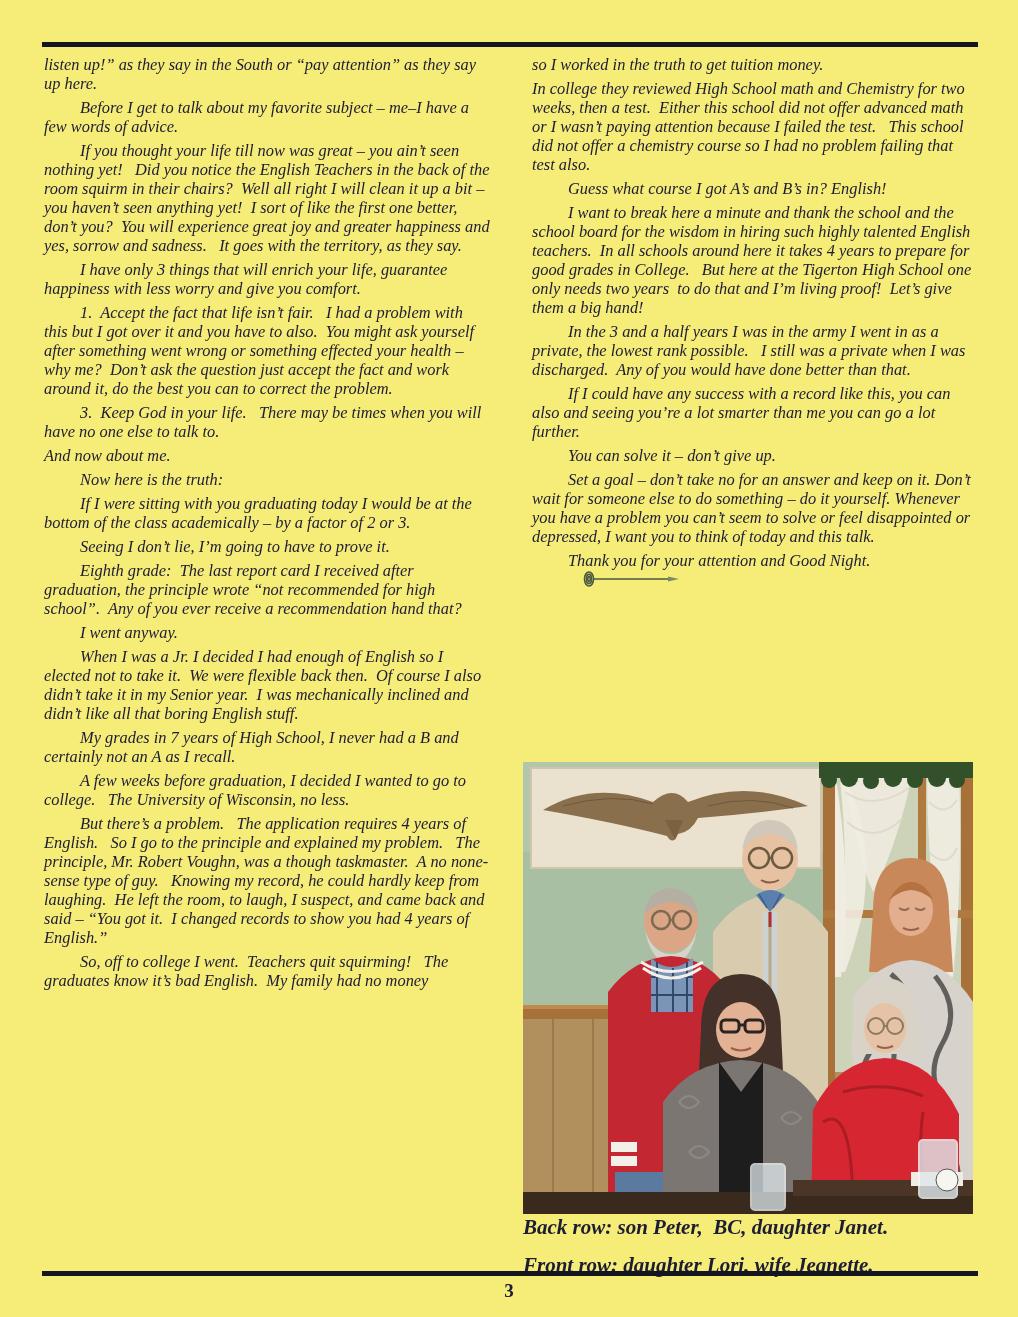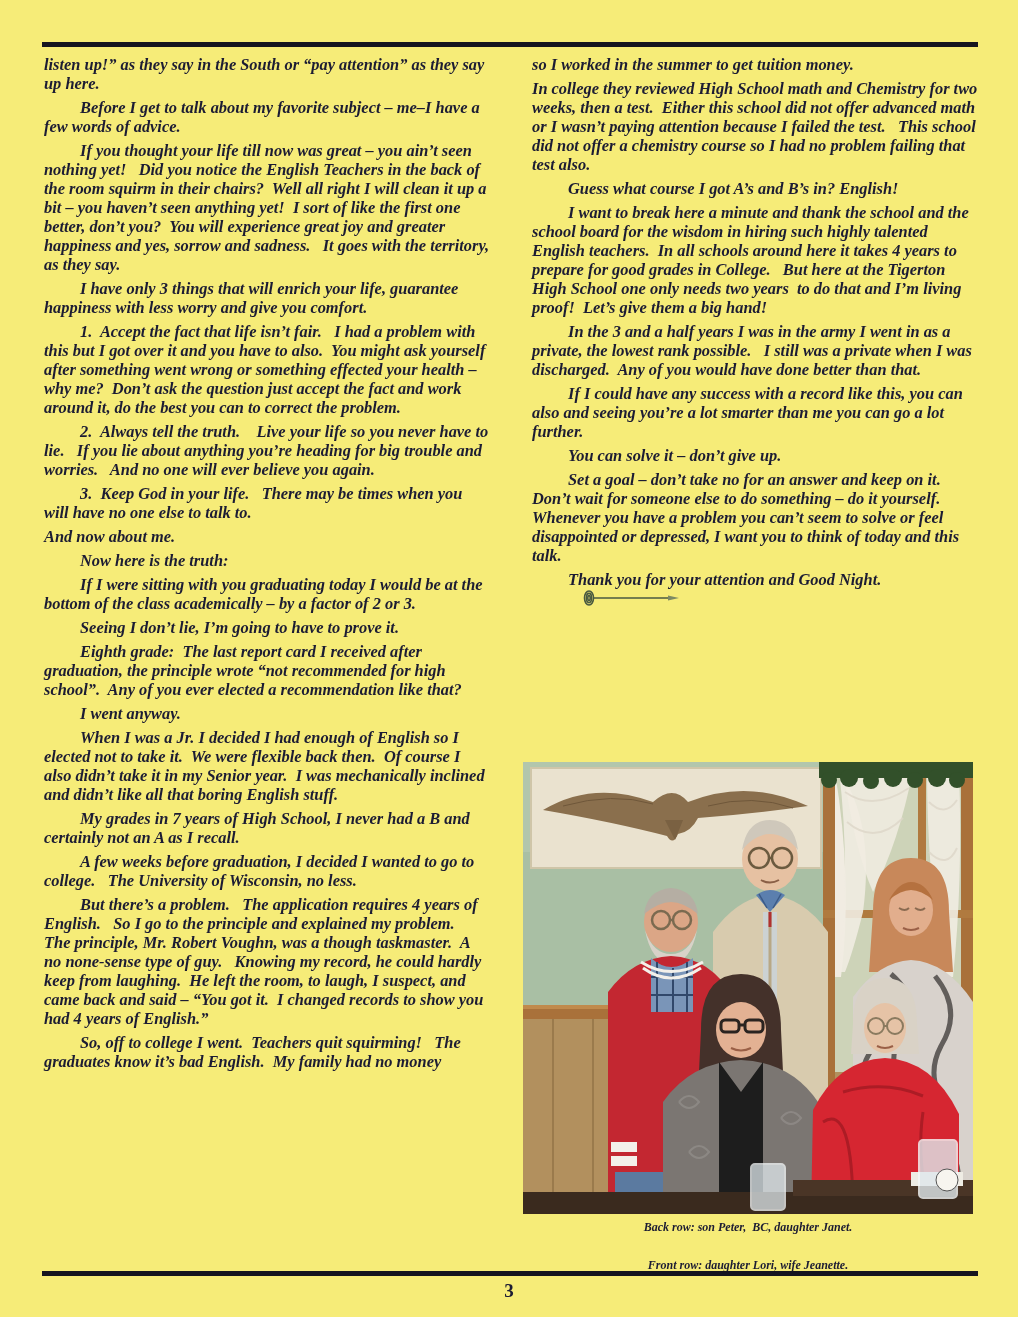--- a/index.html
+++ b/index.html
@@ -16,70 +16,69 @@
   #page-number{
     position:absolute;top:1280px;left:0;width:1018px;text-align:center;
     font-weight:bold;font-style:normal;font-size:19px;
   }
   #columns{
     position:absolute;top:55px;left:44px;width:934px;
     display:flex;gap:42px;
   }
   .col{
     width:446px;flex:0 0 446px;
-    font-weight:bold;font-style:italic;
+    font-weight:normal;font-style:italic;
     font-size:16.4px;line-height:19px;
     text-align:left;
   }
   .col p{
     margin:0 0 5px 0;
     white-space:pre-wrap;
   }
   .col p.indent{text-indent:36px;}
   .arrow-wrap{display:inline-block;vertical-align:middle;margin-left:6px;}
   
   #photo-figure{
     position:absolute;left:523px;top:762px;width:450px;height:452px;
     margin:0;padding:0;
   }
   #photo-figure svg{display:block;width:450px;height:452px;}
   #photo-caption{
     position:absolute;left:523px;top:1218px;width:450px;
-    text-align:center;font-weight:bold;font-style:italic;
-    font-size:12px;line-height:19px;white-space:pre-wrap;font-family:Liberation Serif, serif;
+    font-weight:bold;font-style:italic;
+    font-size:21px;line-height:19px;white-space:pre-wrap;font-family:Liberation Serif, serif;
   }
 </style>
 </head>
 <body>
 
 <div class="rule" id="top-rule"></div>
 
 <div id="columns">
   <div class="col" id="left-col">
       <p>listen up!” as they say in the South or “pay attention” as they say up here.</p>
       <p class="indent">Before I get to talk about my favorite subject – me–I have a few words of advice.</p>
       <p class="indent">If you thought your life till now was great – you ain’t seen nothing yet!   Did you notice the English Teachers in the back of the room squirm in their chairs?  Well all right I will clean it up a bit – you haven’t seen anything yet!  I sort of like the first one better, don’t you?  You will experience great joy and greater happiness and yes, sorrow and sadness.   It goes with the territory, as they say.</p>
       <p class="indent">I have only 3 things that will enrich your life, guarantee happiness with less worry and give you comfort.</p>
       <p class="indent">1.  Accept the fact that life isn’t fair.   I had a problem with this but I got over it and you have to also.  You might ask yourself after something went wrong or something effected your health – why me?  Don’t ask the question just accept the fact and work around it, do the best you can to correct the problem.</p>
-      <p class="indent">2.  Always tell the truth.    Live your life so you never have to lie.   If you lie about anything you’re heading for big trouble and worries.   And no one will ever believe you again.</p>
       <p class="indent">3.  Keep God in your life.   There may be times when you will have no one else to talk to.</p>
       <p>And now about me.</p>
       <p class="indent">Now here is the truth:</p>
       <p class="indent">If I were sitting with you graduating today I would be at the bottom of the class academically – by a factor of 2 or 3.</p>
       <p class="indent">Seeing I don’t lie, I’m going to have to prove it.</p>
-      <p class="indent">Eighth grade:  The last report card I received after graduation, the principle wrote “not recommended for high school”.  Any of you ever elected a recommendation like that?</p>
+      <p class="indent">Eighth grade:  The last report card I received after graduation, the principle wrote “not recommended for high school”.  Any of you ever receive a recommendation hand that?</p>
       <p class="indent">I went anyway.</p>
       <p class="indent">When I was a Jr. I decided I had enough of English so I elected not to take it.  We were flexible back then.  Of course I also didn’t take it in my Senior year.  I was mechanically inclined and didn’t like all that boring English stuff.</p>
       <p class="indent">My grades in 7 years of High School, I never had a B and certainly not an A as I recall.</p>
       <p class="indent">A few weeks before graduation, I decided I wanted to go to college.   The University of Wisconsin, no less.</p>
       <p class="indent">But there’s a problem.   The application requires 4 years of English.   So I go to the principle and explained my problem.   The principle, Mr. Robert Voughn, was a though taskmaster.  A no none-sense type of guy.   Knowing my record, he could hardly keep from laughing.  He left the room, to laugh, I suspect, and came back and said – “You got it.  I changed records to show you had 4 years of English.”</p>
       <p class="indent">So, off to college I went.  Teachers quit squirming!   The graduates know it’s bad English.  My family had no money</p>
     </div>
   <div class="col" id="right-col">
-      <p>so I worked in the summer to get tuition money.</p>
+      <p>so I worked in the truth to get tuition money.</p>
       <p>In college they reviewed High School math and Chemistry for two weeks, then a test.  Either this school did not offer advanced math or I wasn’t paying attention because I failed the test.   This school did not offer a chemistry course so I had no problem failing that test also.</p>
       <p class="indent">Guess what course I got A’s and B’s in? English!</p>
       <p class="indent">I want to break here a minute and thank the school and the school board for the wisdom in hiring such highly talented English teachers.  In all schools around here it takes 4 years to prepare for good grades in College.   But here at the Tigerton High School one only needs two years  to do that and I’m living proof!  Let’s give them a big hand!</p>
       <p class="indent">In the 3 and a half years I was in the army I went in as a private, the lowest rank possible.   I still was a private when I was discharged.  Any of you would have done better than that.</p>
       <p class="indent">If I could have any success with a record like this, you can also and seeing you’re a lot smarter than me you can go a lot further.</p>
       <p class="indent">You can solve it – don’t give up.</p>
       <p class="indent">Set a goal – don’t take no for an answer and keep on it. Don’t wait for someone else to do something – do it yourself. Whenever you have a problem you can’t seem to solve or feel disappointed or depressed, I want you to think of today and this talk.</p>
       <p class="indent">Thank you for your attention and Good Night.
   <span class="arrow-wrap"><svg width="100" height="18" viewBox="0 0 100 18">
     <g stroke="#4a5a40" fill="none" stroke-width="1.6">

